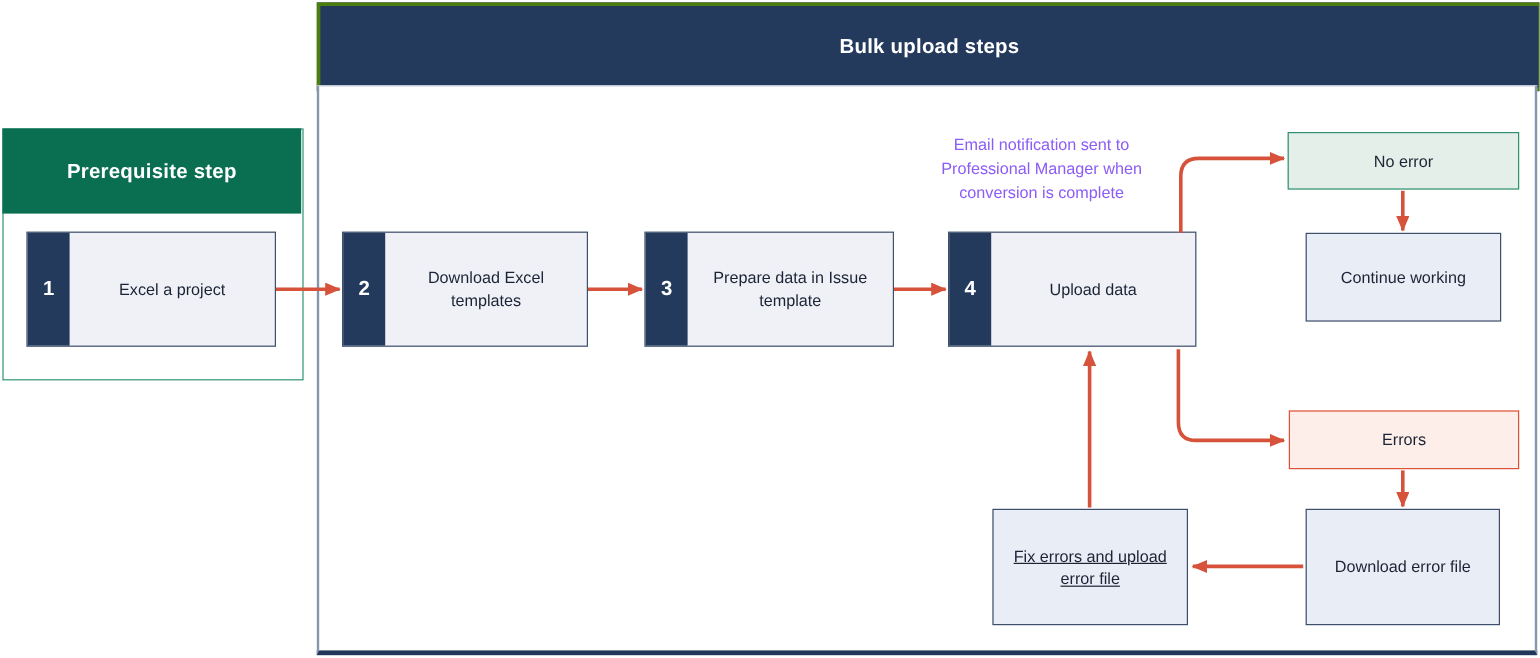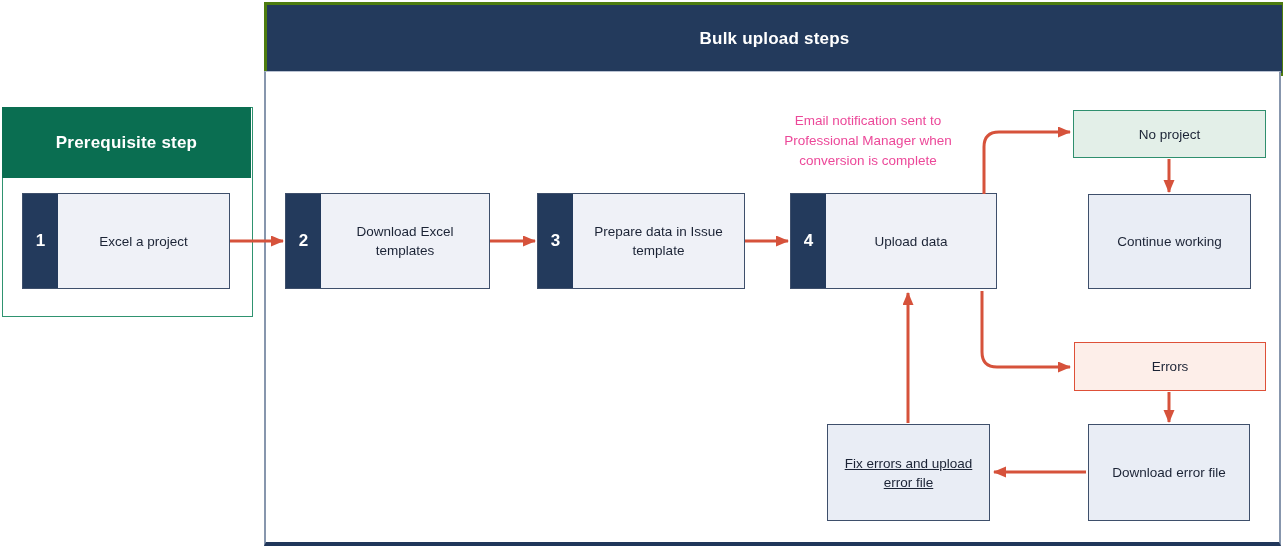--- a/index.html
+++ b/index.html
@@ -46,27 +46,27 @@
   }
   
   .outcome{
     position:absolute;display:flex;align-items:center;justify-content:center;
     text-align:center;font-size:13.5px;line-height:19px;box-sizing:border-box;
     color:#1b2335;z-index:2;padding:0 8px;
   }
   .no-errors{left:1073px;top:110px;width:193px;height:48px;background:#e3efe8;border:1.5px solid #2f8f6e;}
   .errors{left:1074px;top:342px;width:192px;height:49px;background:#fdeee9;border:1.5px solid #de5038;}
   .plain{background:#e9edf5;border:1px solid #3e4f6b;}
-  .continue-working{left:1088px;top:194px;width:163px;height:95px;}
+  .continue-working{left:1088px;top:194px;width:163px;height:74px;}
   .download-error{left:1088px;top:424px;width:162px;height:97px;}
   .fix-errors{left:827px;top:424px;width:163px;height:97px;text-decoration:underline;}
   
   .note{
     position:absolute;left:768px;top:111px;width:200px;
-    text-align:center;font-size:13.5px;line-height:20px;color:#ec4899;z-index:2;
+    text-align:center;font-size:13.5px;line-height:20px;color:#8b5cf6;z-index:2;
   }
   
   .arrows{position:absolute;left:0;top:0;width:1283px;height:548px;z-index:3;pointer-events:none;}
 </style>
 </head>
 <body>
 
 <div class="canvas">
 
   <div class="bulk-header">
@@ -94,21 +94,21 @@
     <div class="body">Prepare data in Issue template</div>
   </div>
 
   <div class="stepbox" style="left:790px;width:207px;">
     <div class="tab">4</div>
     <div class="body">Upload data</div>
   </div>
 
   <div class="note">Email notification sent to Professional Manager when conversion is complete</div>
 
-  <div class="outcome no-errors">No project</div>
+  <div class="outcome no-errors">No error</div>
   <div class="outcome plain continue-working">Continue working</div>
   <div class="outcome errors">Errors</div>
   <div class="outcome plain download-error">Download error file</div>
   <div class="outcome plain fix-errors">Fix errors and upload error file</div>
 
   <svg class="arrows" viewBox="0 0 1283 548">
     <defs>
       <marker id="ah" markerUnits="userSpaceOnUse" markerWidth="14" markerHeight="12" refX="12" refY="5.5" orient="auto">
         <path d="M0,0 L13,5.5 L0,11 z" fill="#d6523b"></path>
       </marker>

